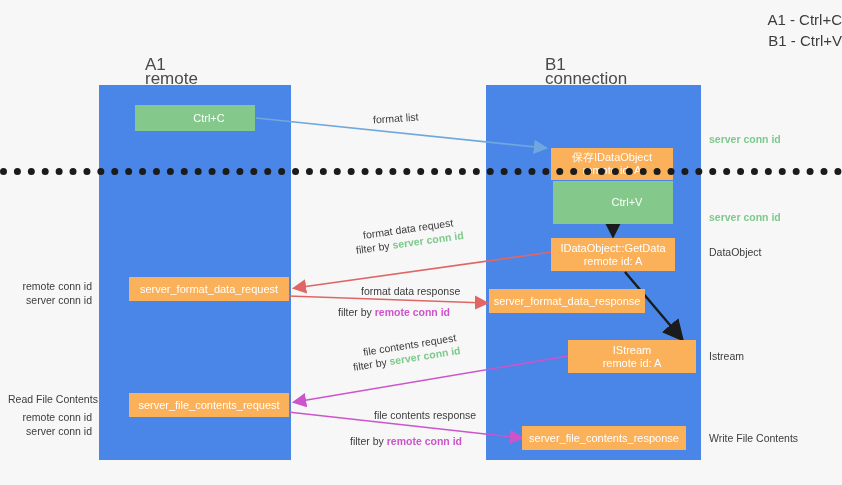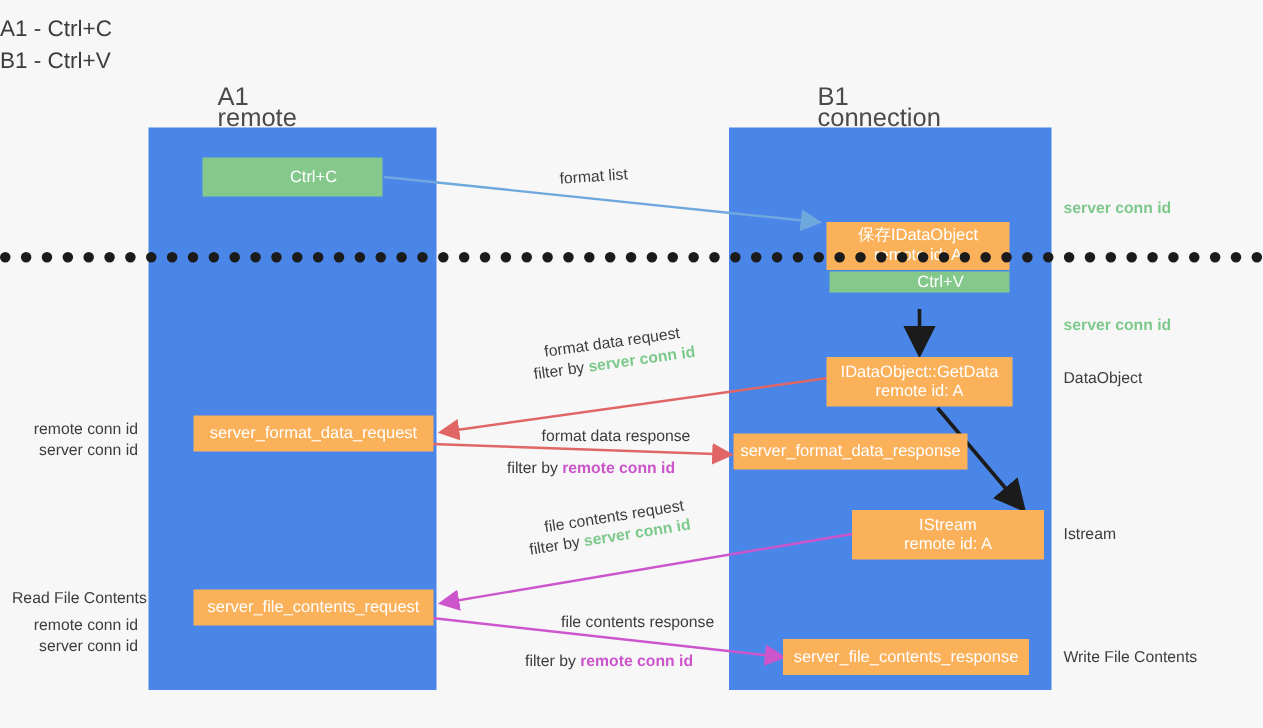--- a/index.html
+++ b/index.html
@@ -8,21 +8,21 @@
     background:#f7f7f7;
     font-family:"Liberation Sans", sans-serif;
     color:#3c3c3c;
     position:relative;
     overflow:hidden;
   }
   #stage{position:absolute;left:0;top:0;width:842px;height:485px;}
   svg#wires{position:absolute;left:0;top:0;width:842px;height:485px;pointer-events:none;}
 
   .title{
-    position:absolute;left:0;top:9px;width:842px;text-align:left;
+    position:absolute;left:0;top:9px;width:842px;text-align:right;
     font-size:15px;line-height:21px;color:#3c3c3c;
   }
 
   .col-head{
     position:absolute;font-size:17px;line-height:13.5px;color:#4a4a4a;
   }
 
   .lane{position:absolute;background:#4a86e8;}
 
   .node{
@@ -115,21 +115,21 @@
 
   <div class="node orange" style="left:129px;top:393px;width:160px;height:24px;">
     <span>server_file_contents_request</span>
   </div>
 
   <div class="node orange" style="left:551px;top:128px;width:122px;height:32px;flex-direction:column;margin-top:20px;">
     <span>保存IDataObject</span>
     <span>remote id: A</span>
   </div>
 
-  <div class="node green" style="left:553px;top:181px;width:120px;height:14px;">
+  <div class="node green" style="left:553px;top:181px;width:120px;height:43px;">
     <span>Ctrl+V</span>
   </div>
 
   <div class="node orange" style="left:551px;top:238px;width:124px;height:33px;flex-direction:column;">
     <span>IDataObject::GetData</span>
     <span>remote id: A</span>
   </div>
 
   <div class="node orange" style="left:568px;top:340px;width:128px;height:33px;flex-direction:column;">
     <span>IStream</span>

